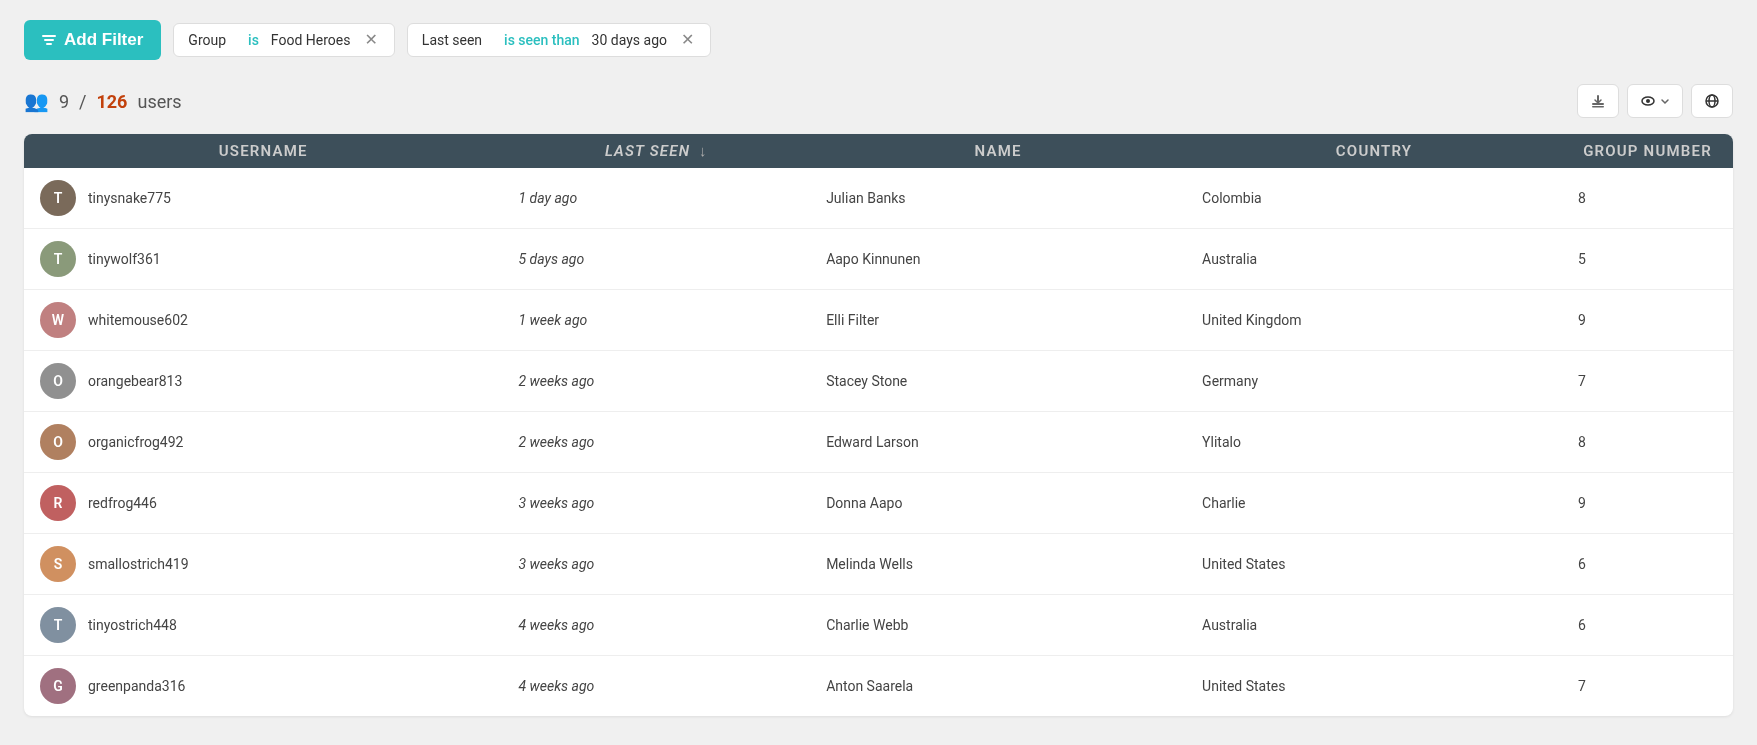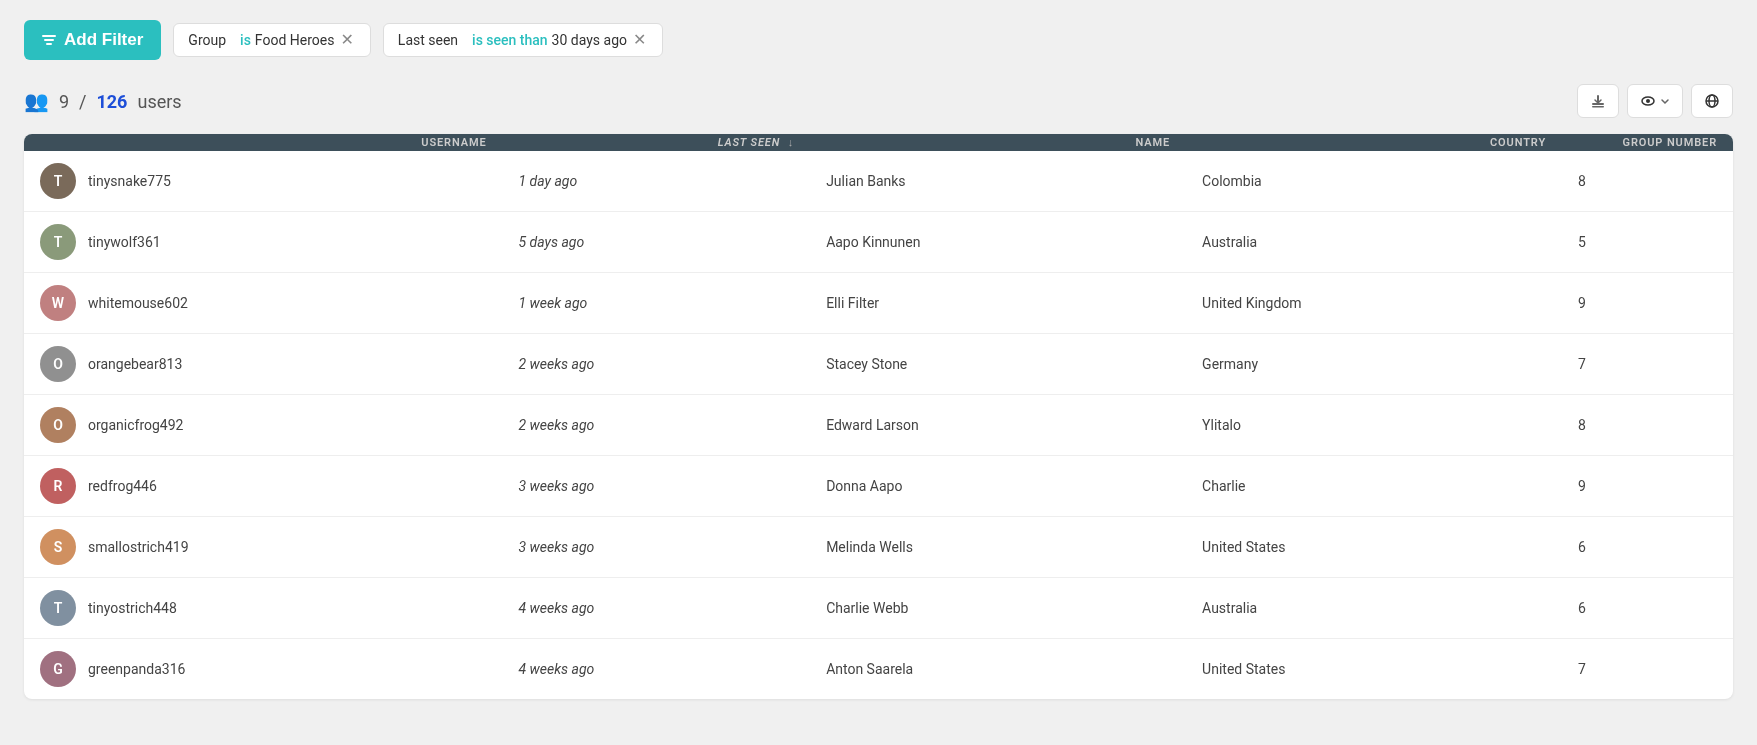--- a/index.html
+++ b/index.html
@@ -44,21 +44,21 @@
       height: 2px;
       background: white;
       border-radius: 1px;
     }
     .add-filter-btn .filter-icon span:nth-child(1) { width: 14px; }
     .add-filter-btn .filter-icon span:nth-child(2) { width: 10px; margin-left: 2px; }
     .add-filter-btn .filter-icon span:nth-child(3) { width: 6px; margin-left: 4px; }
     .filter-chip {
       display: flex;
       align-items: center;
-      gap: 4px;
+      gap: 12px;
       background: white;
       border: 1px solid #ddd;
       border-radius: 6px;
       padding: 8px 14px;
       font-size: 14px;
       color: #333;
     }
     .filter-chip .filter-keyword {
       color: #2bbfbf;
       font-weight: 500;
@@ -87,21 +87,21 @@
       gap: 10px;
       font-size: 18px;
       color: #555;
     }
     .user-count .users-icon {
       color: #555;
       font-size: 20px;
     }
     .user-count .count-total {
       font-weight: 700;
-      color: #1d4ed8;
+      color: #c2410c;
     }
     .toolbar-right {
       display: flex;
       align-items: center;
       gap: 8px;
     }
     .toolbar-btn {
       background: white;
       border: 1px solid #ddd;
       border-radius: 6px;
@@ -121,23 +121,23 @@
     }
     table {
       width: 100%;
       border-collapse: collapse;
     }
     thead tr {
       background: #3d4f5a;
       color: #ccc;
     }
     thead th {
-      padding: 2px 16px;
-      text-align: right;
-      font-size: 11px;
+      padding: 8px 16px;
+      text-align: center;
+      font-size: 15px;
       font-weight: 600;
       letter-spacing: 0.08em;
       text-transform: uppercase;
     }
     thead th .sort-arrow {
       display: inline-block;
       margin-left: 4px;
       color: #aaa;
     }
     tbody tr {

